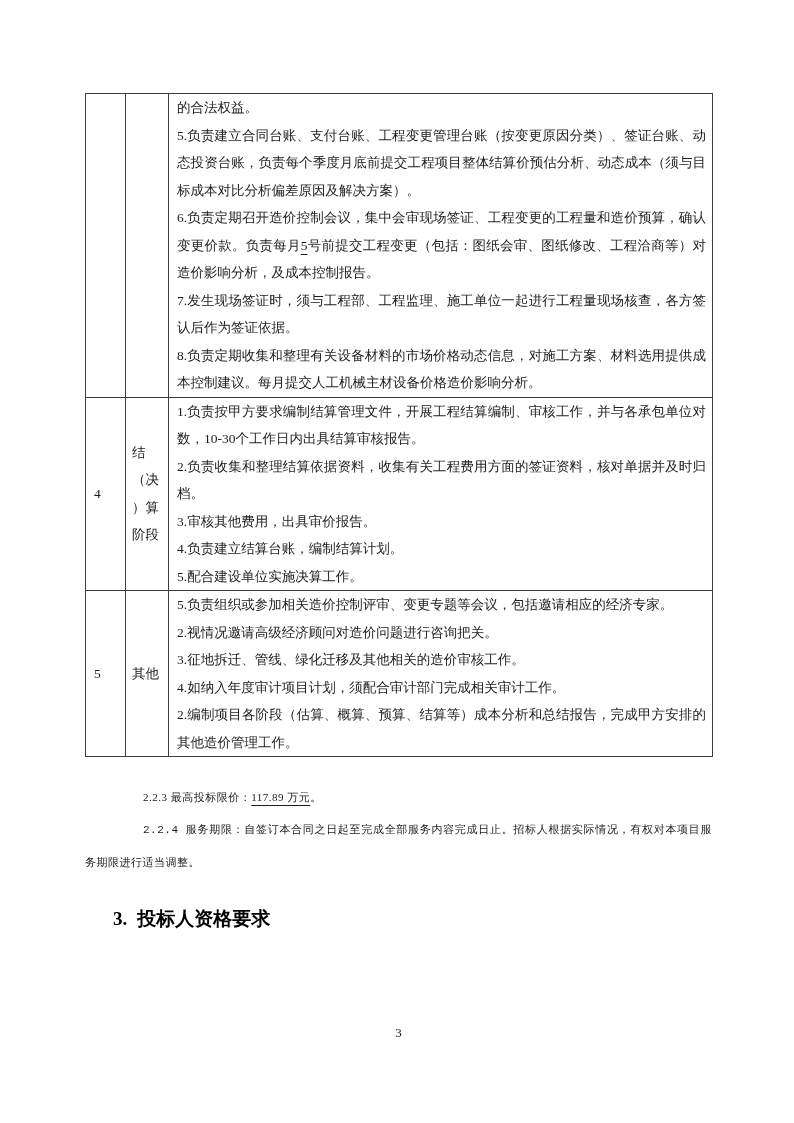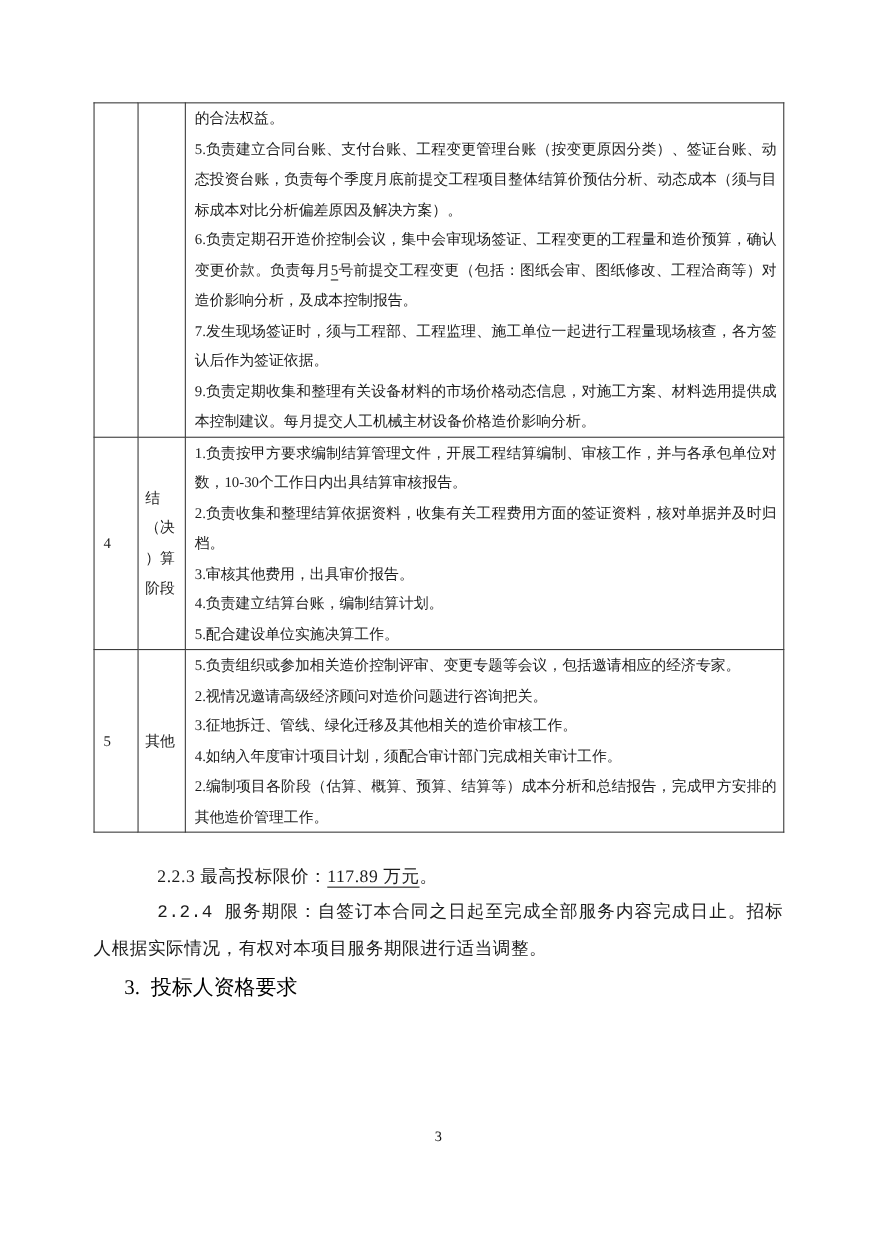--- a/index.html
+++ b/index.html
@@ -21,27 +21,27 @@
   td.cell-stage div{line-height:27.5px;}
   td.cell-content{padding:0 6px 0 8px;vertical-align:middle;}
   td.cell-content p.item{
     margin:0;text-align:justify;line-height:27.5px;
   }
   
   .body-text{
     position:absolute;left:85px;top:781px;width:627px;
   }
   .para{
-    margin:0;font-size:16px;line-height:33px;text-align:justify;
+    margin:0;font-size:11px;line-height:33px;text-align:justify;
     letter-spacing:0.5px;
   }
   .heading{
-    margin:0 0 4px 0;padding-left:28px;
+    margin:20px 0 4px 0;padding-left:28px;
     font-family:"Liberation Sans","DejaVu Sans",sans-serif;
-    font-weight:400;font-size:19px;line-height:38px;color:#000;
+    font-weight:700;font-size:19px;line-height:38px;color:#000;
   }
   .heading .h-num{display:inline-block;margin-right:10px;
     font-family:"Liberation Serif","DejaVu Serif",serif;}
   .u{
     text-decoration:underline;
     text-decoration-thickness:1px;
     text-underline-offset:4px;
     text-decoration-color:#1c1c1c;
   }
   .page-number{
@@ -62,21 +62,21 @@
     </colgroup>
     <tbody>
         <tr>
           <td class="cell-no"></td>
           <td class="cell-stage"></td>
           <td class="cell-content">
             <p class="item"><span>的合法权益。</span></p>
             <p class="item"><span>5.负责建立合同台账、支付台账、工程变更管理台账（按变更原因分类）、签证台账、动态投资台账，负责每个季度月底前提交工程项目整体结算价预估分析、动态成本（须与目标成本对比分析偏差原因及解决方案）。</span></p>
             <p class="item"><span>6.负责定期召开造价控制会议，集中会审现场签证、工程变更的工程量和造价预算，确认变更价款。负责每月</span><span class="u">5</span><span>号前提交工程变更（包括：图纸会审、图纸修改、工程洽商等）对造价影响分析，及成本控制报告。</span></p>
             <p class="item"><span>7.发生现场签证时，须与工程部、工程监理、施工单位一起进行工程量现场核查，各方签认后作为签证依据。</span></p>
-            <p class="item"><span>9.负责定期收集和整理有关设备材料的市场价格动态信息，对施工方案、材料选用提供成本控制建议。每月提交人工机械主材设备价格造价影响分析。</span></p>
+            <p class="item"><span>8.负责定期收集和整理有关设备材料的市场价格动态信息，对施工方案、材料选用提供成本控制建议。每月提交人工机械主材设备价格造价影响分析。</span></p>
           </td>
         </tr>
         <tr>
           <td class="cell-no">4</td>
           <td class="cell-stage">
             <div>结</div>
             <div>（决</div>
             <div>）算</div>
             <div>阶段</div>
           </td>

